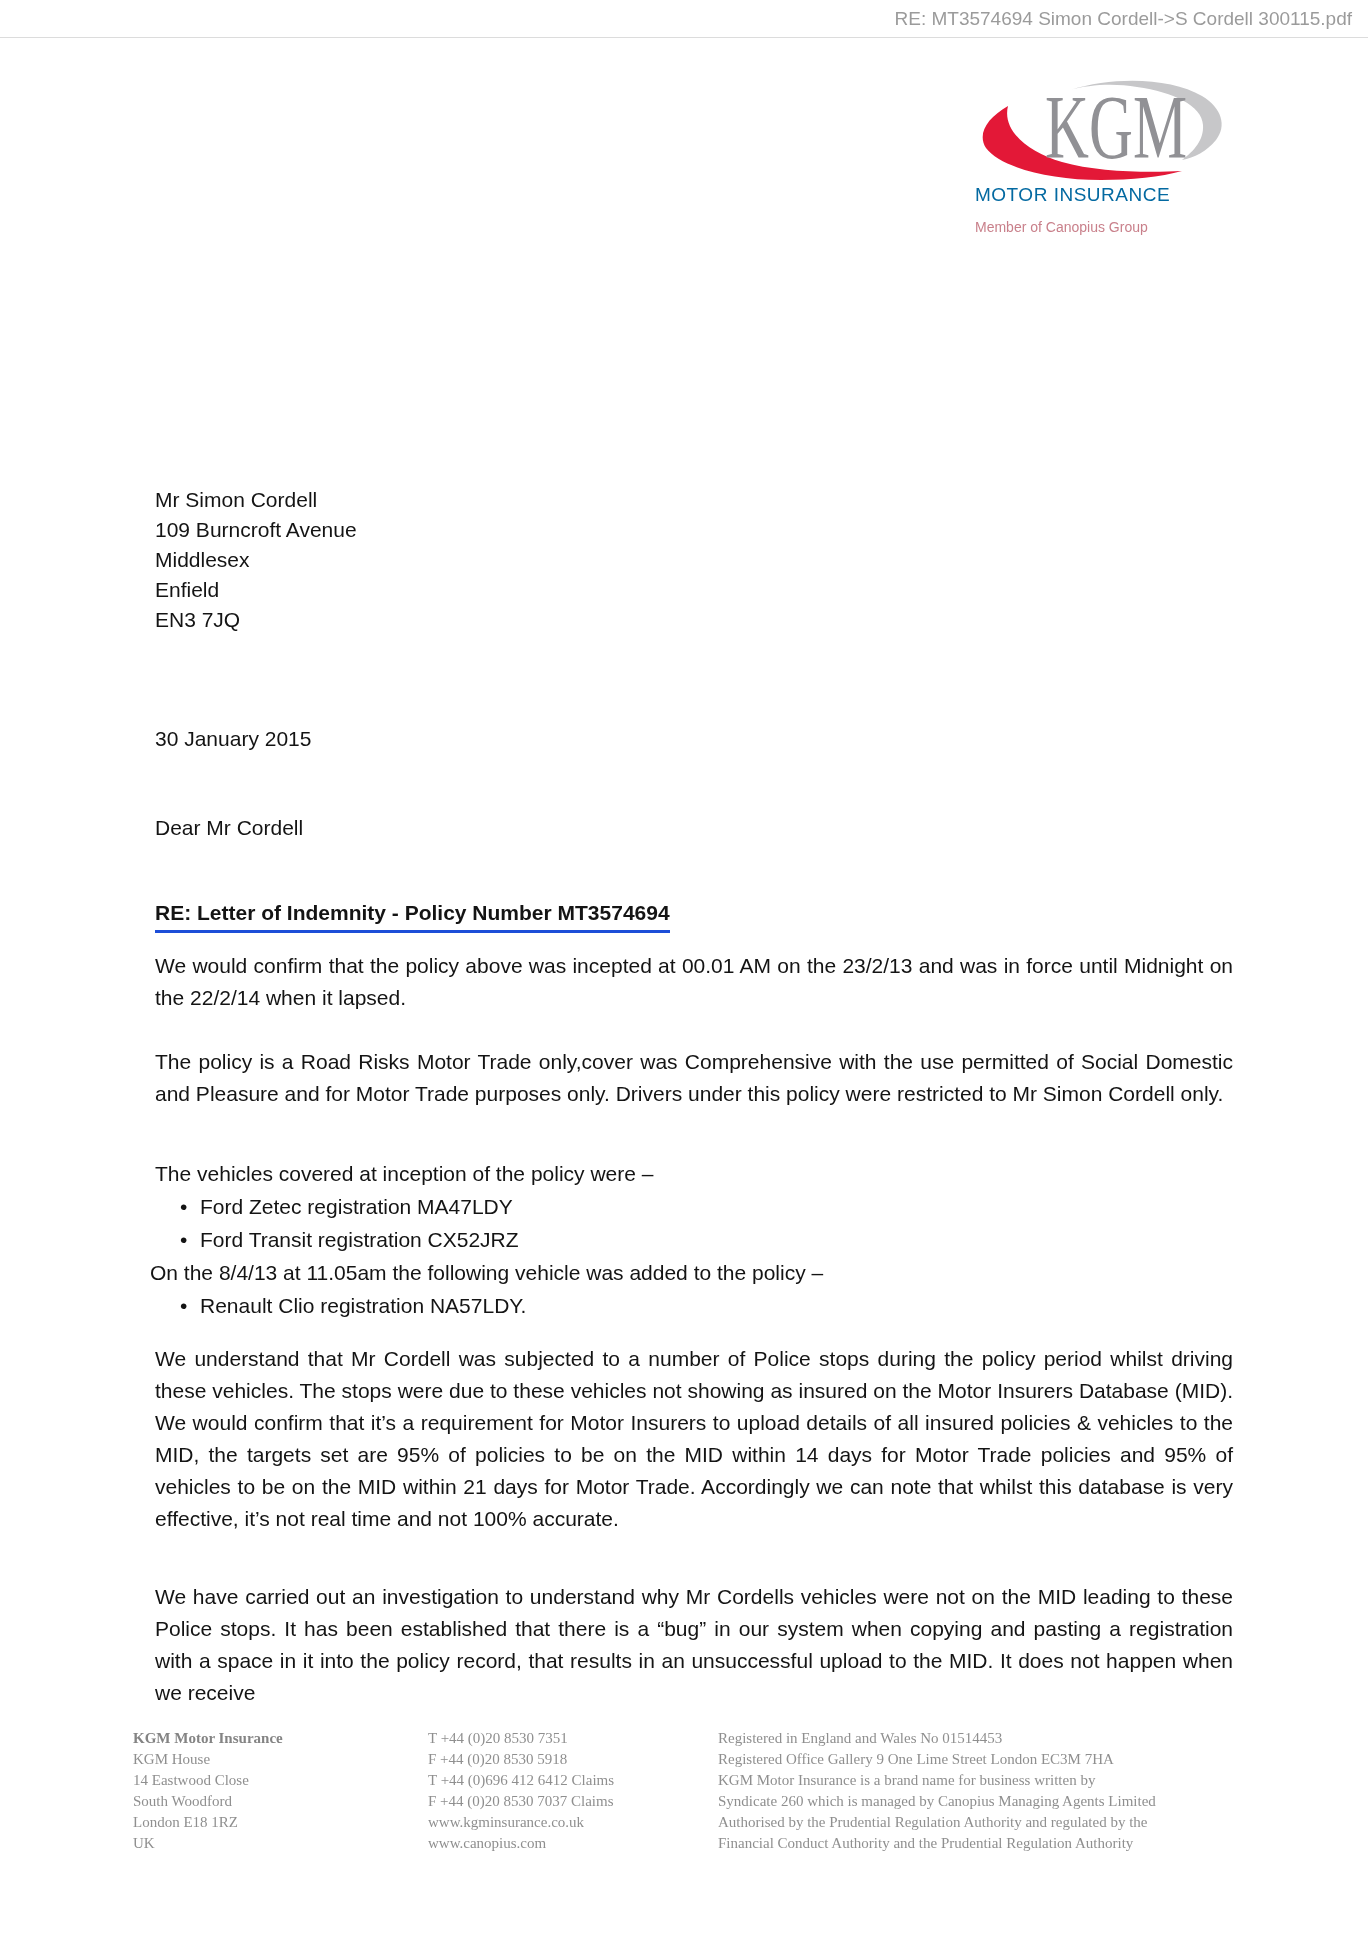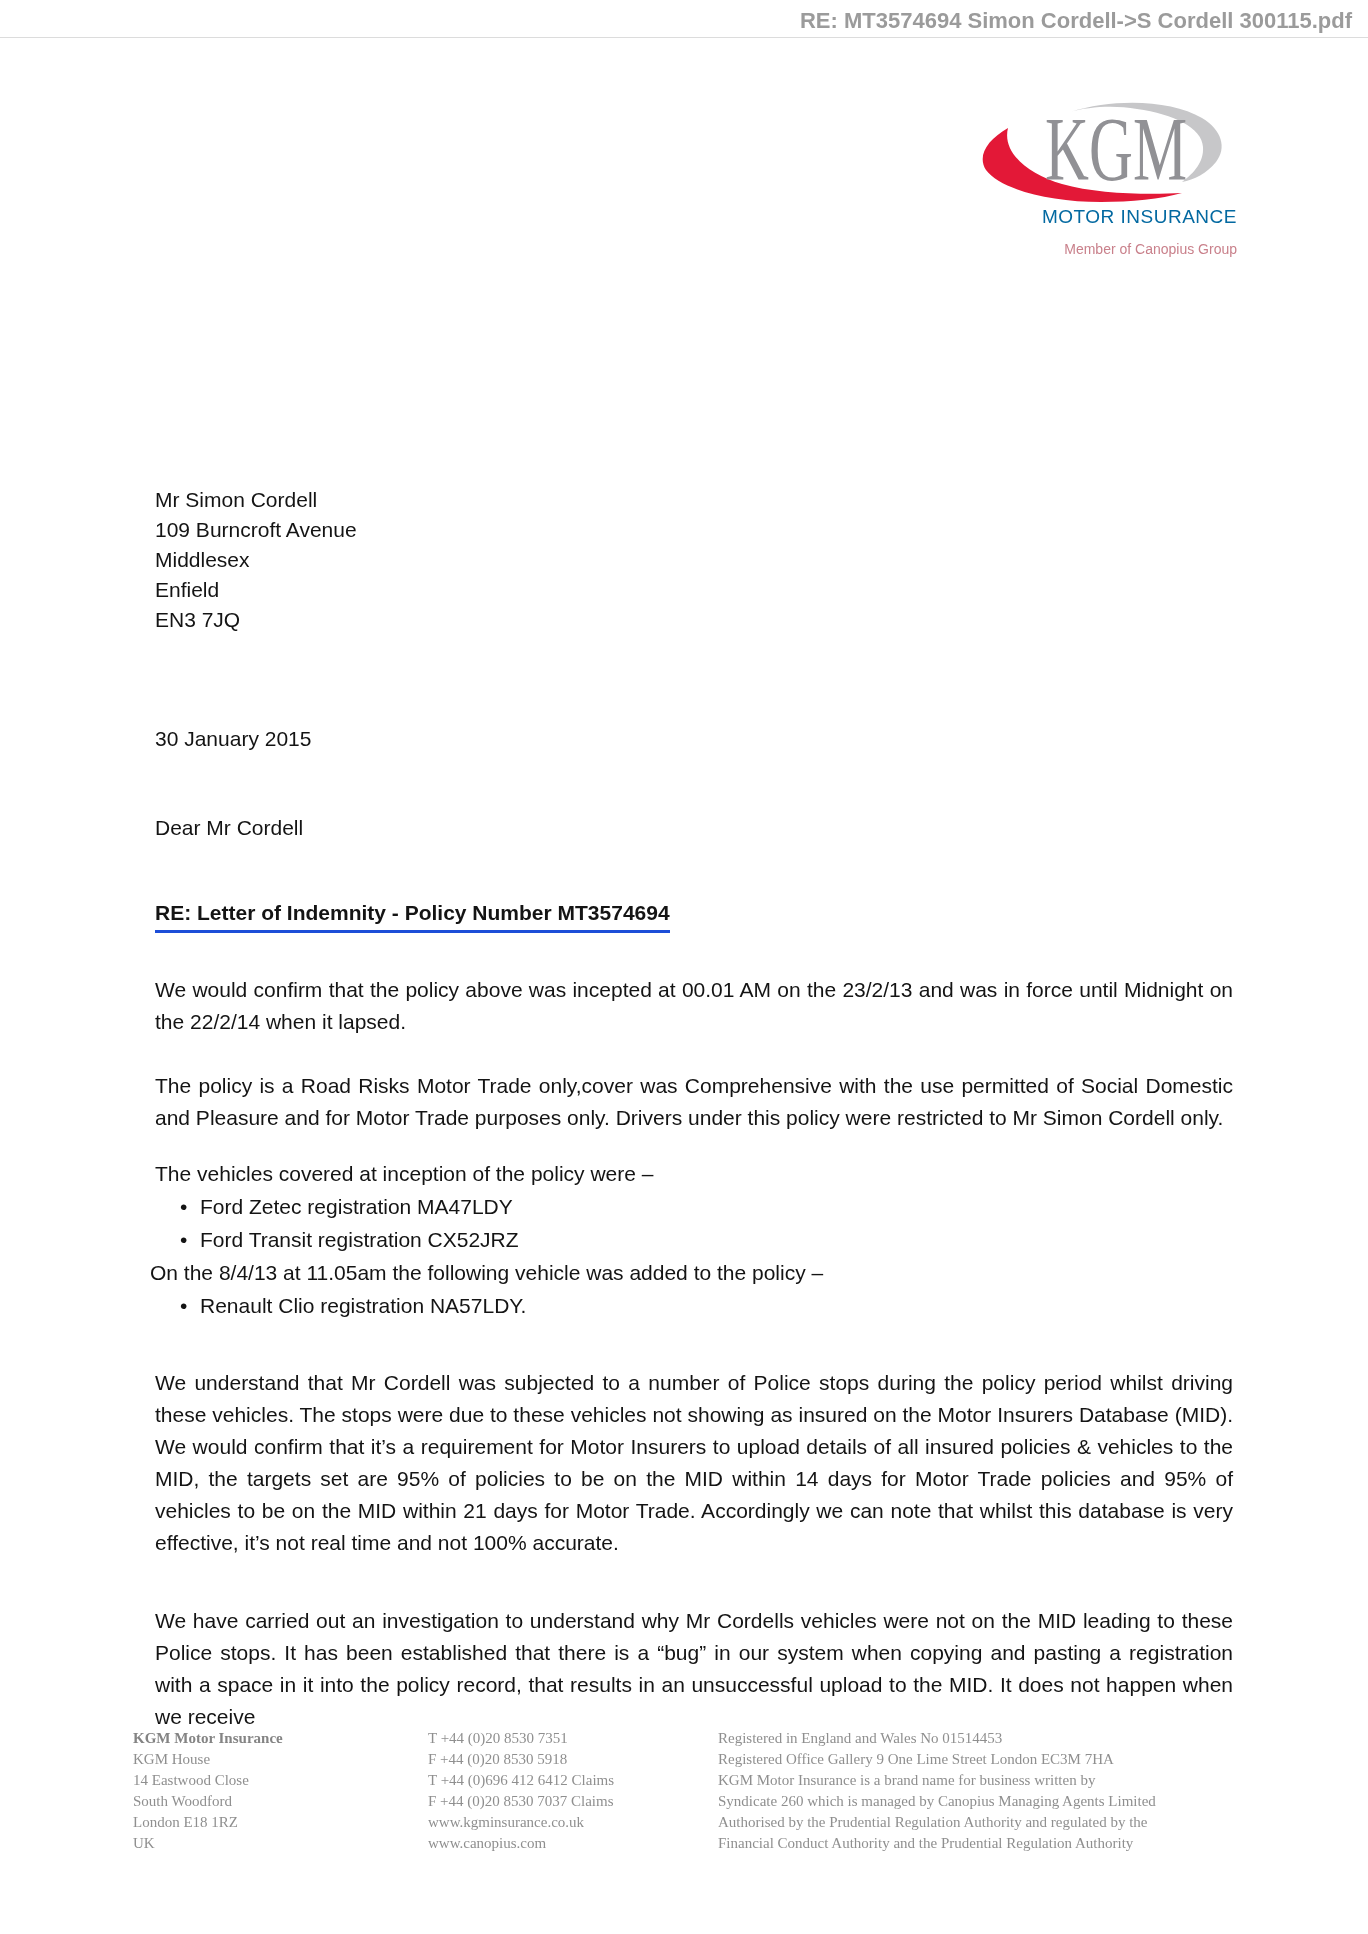--- a/index.html
+++ b/index.html
@@ -4,45 +4,45 @@
 <style>
   * { margin:0; padding:0; box-sizing:border-box; }
   html,body { background:#ffffff; }
   .page {
     position:relative; width:1368px; height:1934px; background:#ffffff;
     font-family:"Liberation Sans", sans-serif; color:#141414; overflow:hidden;
   }
   
   .doc-title {
     position:absolute; top:8px; right:16px;
-    font-size:22px; color:#9b9b9b; white-space:nowrap;font-weight:bold;
+    font-size:19px; color:#9b9b9b; white-space:nowrap;
   }
   .header-rule {
     position:absolute; top:37px; left:0; width:1368px; height:0;
     border-top:1px solid #dcdcdc;
   }
   
-  .logo { position:absolute; left:975px; top:92px; width:262px; text-align:right; }
+  .logo { position:absolute; left:975px; top:70px; width:262px; text-align:left; }
   .logo svg { display:block; width:262px; height:112px; overflow:visible; }
   .logo-wordmark { font-family:"Liberation Serif", serif; fill:#919195; }
   .logo-sub {
     font-size:19px; letter-spacing:0.5px; color:#0369a1;
     line-height:24px; margin-top:1px; white-space:nowrap;
   }
   .logo-tag {
     font-size:14px; color:#c9808b; line-height:18px; margin-top:11px; white-space:nowrap;
   }
   
   .blk { position:absolute; left:155px; width:1078px; font-size:21px; line-height:32px; }
   .address { top:485px; line-height:30px; }
   .date-line { top:723px; }
   .salutation { top:812px; }
   .subject { top:897px; font-weight:bold; }
   .subject .u { display:inline-block; border-bottom:3px solid #1d4ed8; padding-bottom:1px; }
-  .para { text-align:justify;margin-top:24px; }
+  .para { text-align:justify; }
   .p1 { top:950px; }
   .p2 { top:1046px; }
   .vehicles { top:1157px; line-height:33px; }
   .bullet-row { display:flex; padding-left:25px; }
   .bullet-glyph { width:20px; flex:0 0 20px; }
   .added-line { margin-left:-5px; }
   .p3 { top:1343px; }
   .p4 { top:1581px; }
   
   .fcol {

